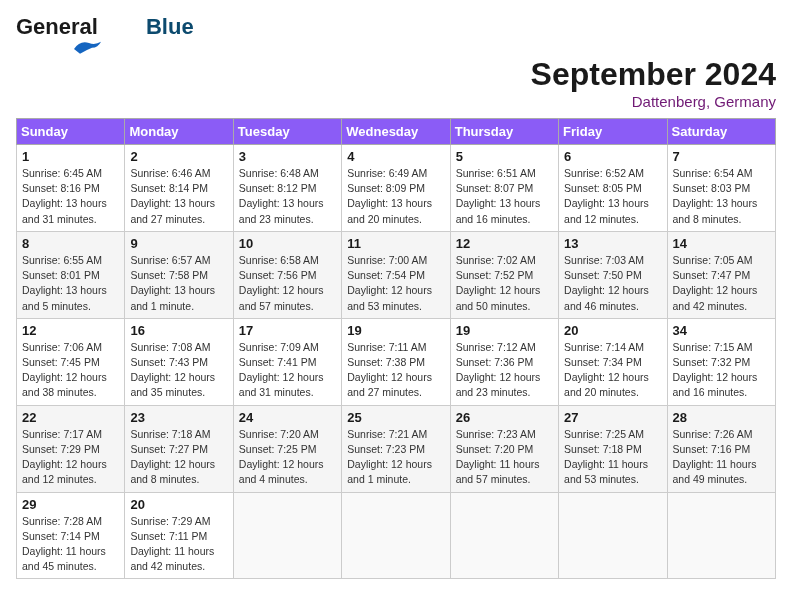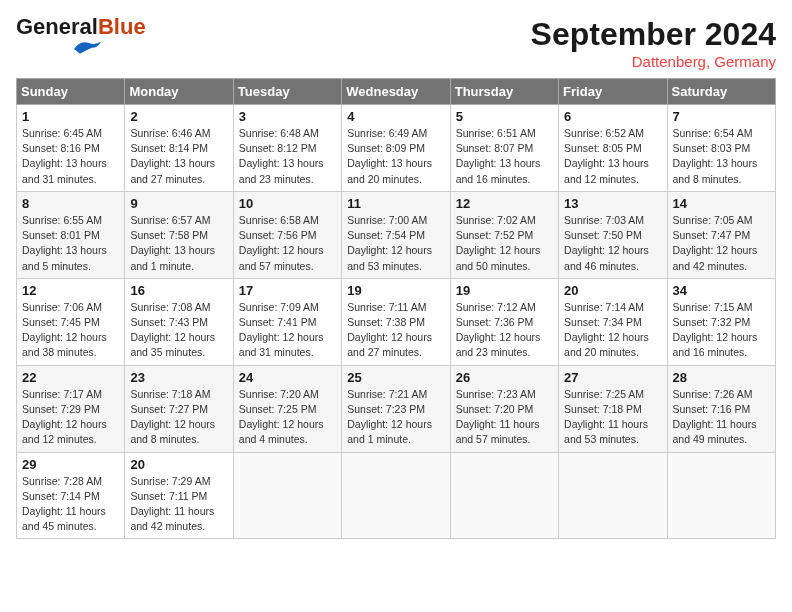--- a/index.html
+++ b/index.html
@@ -15,54 +15,55 @@
       justify-content: space-between;
       align-items: flex-start;
       margin-bottom: 8px;
     }
     .logo-text {
       font-size: 22px;
       font-weight: bold;
       color: #1a1a1a;
       line-height: 1;
     }
-    .logo-text span.blue { color: #c2410c; }
+    .logo-text span.blue { color: #0c4a6e; margin-left: 48px; }
     .logo-bird {
       width: 36px;
       height: 24px;
       margin-left: 52px;
       margin-top: -4px;
     }
     .logo-wrapper {
       display: flex;
       align-items: center;
     }
     .logo-name {
       display: flex;
       flex-direction: column;
     }
     .title-block {
       text-align: right;
+      margin-top: 40px;
     }
     .month-title {
       font-size: 32px;
       font-weight: bold;
       color: #1a1a1a;
     }
     .location {
       font-size: 15px;
-      color: #ef4444;
+      color: #701a75;
     }
     .calendar {
       width: 100%;
       border-collapse: collapse;
       font-size: 10.5px;
     }
     .calendar th {
-      background: #737373;
+      background: #8b5cf6;
       color: #fff;
       padding: 5px 4px;
       text-align: left;
       font-size: 13px;
       font-weight: bold;
       border: 1px solid #aaa;
     }
     .calendar td {
       vertical-align: top;
       border: 1px solid #ccc;

